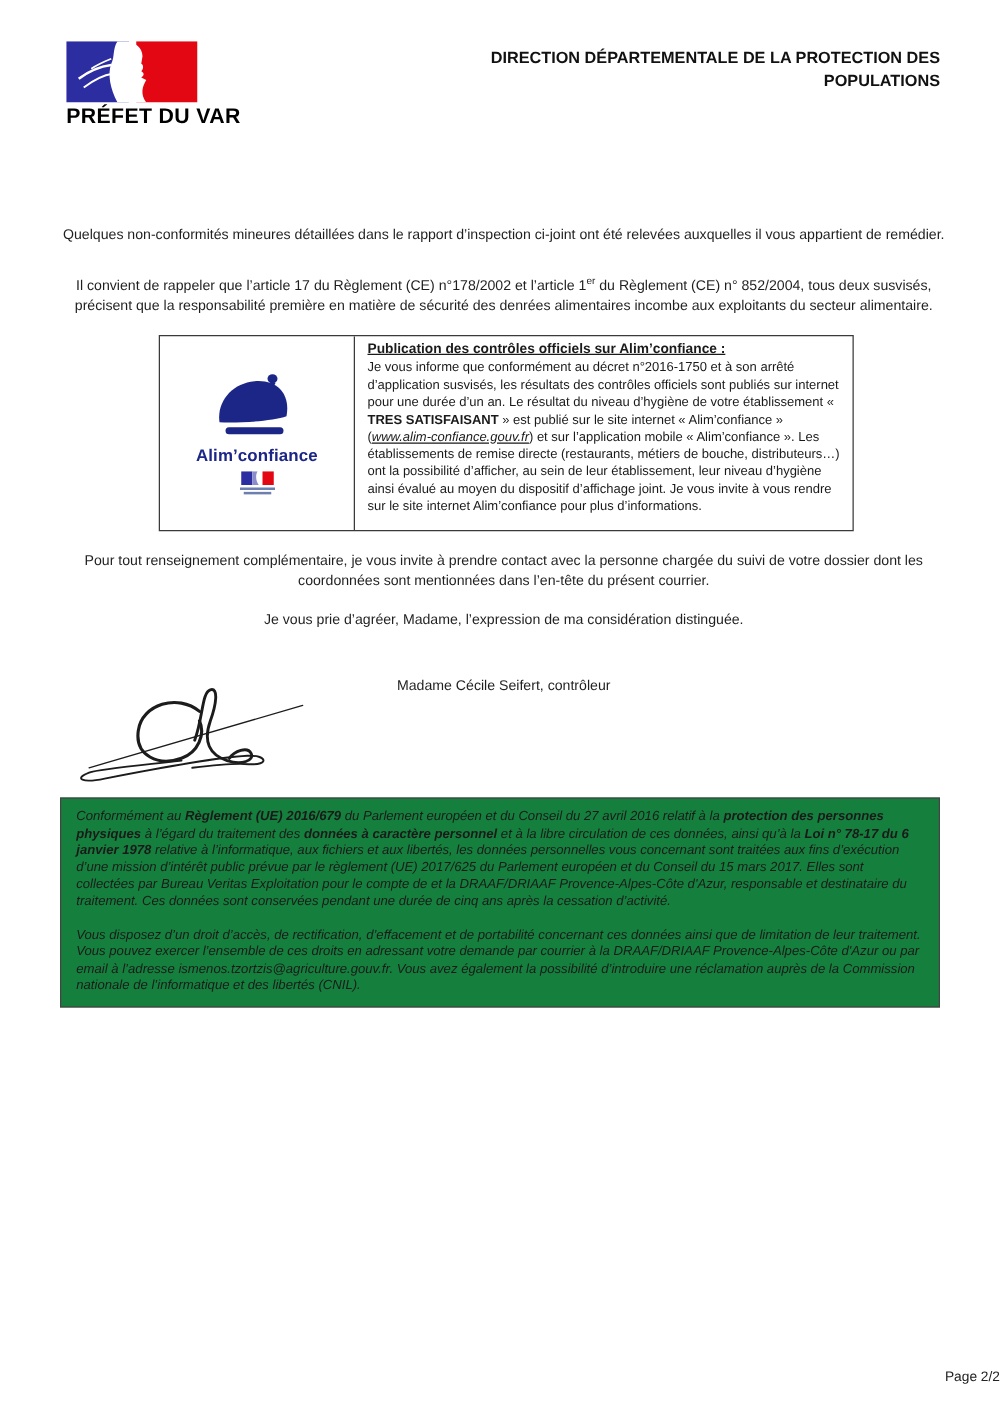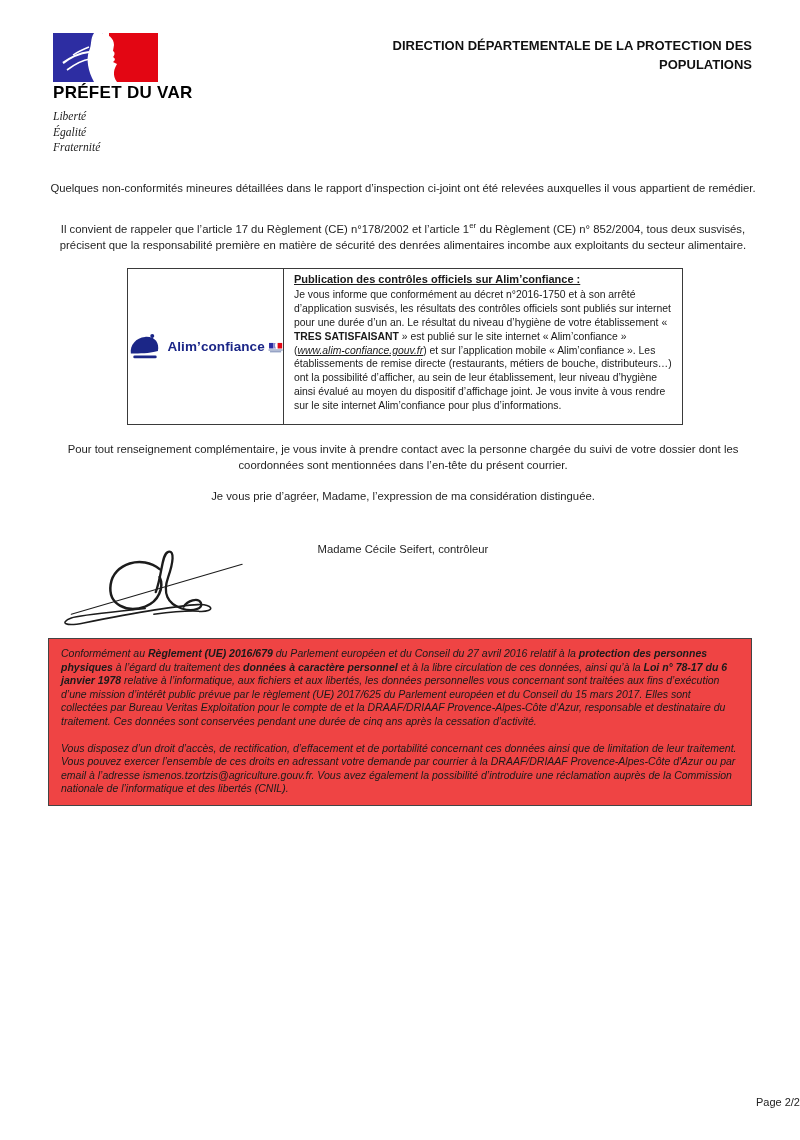--- a/index.html
+++ b/index.html
@@ -25,37 +25,37 @@
   .p4{top:478px;}
   .signatory{top:531px;}
   sup{font-size:8px;line-height:0;}
   
   .alim-box{
     position:absolute;left:127px;top:268px;width:556px;height:157px;box-sizing:border-box;
     border:1.4px solid #3a3a3a;display:flex;overflow:hidden;background:#fff;
   }
   .alim-left{
     width:156px;box-sizing:border-box;border-right:1.4px solid #3a3a3a;
-    display:flex;align-items:center;justify-content:center;gap:3px;
+    display:flex;flex-direction:column;align-items:center;justify-content:center;gap:3px;
   }
   .cloche-svg{width:72px;height:58px;display:block;}
   .alim-label{font-size:13.5px;font-weight:600;color:var(--alim_navy,#1b2687);letter-spacing:.1px;}
   .mini-flag{display:block;margin-top:2px;}
   .alim-right{
     flex:1;box-sizing:border-box;padding:4px 10px 2px;
     font-size:10.4px;line-height:13.9px;color:#1a1a1a;
   }
   .alim-title{font-weight:bold;font-size:11px;text-decoration:underline;margin-bottom:1px;}
   .alim-right a, .seg-link{color:#1a1a1a;text-decoration:underline;cursor:pointer;font-style:italic;}
   
   .signature-svg{position:absolute;left:52px;top:548px;width:292px;height:96px;}
   
   .legal-box{
     position:absolute;left:48px;top:638px;width:704px;box-sizing:border-box;
-    border:1.4px solid #444;padding:8px 12px 9px;background:#ef4444;
+    border:1.4px solid #444;padding:8px 12px 9px;background:#15803d;
     font-style:italic;font-size:10.5px;line-height:13.6px;color:#1a1a1a;
   }
   .legal-p2{margin-top:13px;}
   
   .page-footer{position:absolute;left:0;top:1096px;width:100%;text-align:right;font-size:11px;color:#222;}
 </style>
 </head>
 <body>
 
 <div class="page">
@@ -65,25 +65,20 @@
       <rect x="0" y="0" width="50" height="49" style="fill:var(--flag_blue,#2d2da2)"></rect>
       <rect x="56" y="0" width="49" height="49" style="fill:var(--flag_red,#e30613)"></rect>
 
       <path d="M41 0 C37 6 39 12 36 18 C33 26 35 38 41 49 L64 49 C59 42 61 36 64 31 L60 29 C63 27 62 25 60 24 C62 22 62 19 60 18 L61 12 C61 5 55 1 49 0 Z" fill="#ffffff"></path>
 
       <path d="M10 30 C18 24 28 20 36 19" stroke="#ffffff" stroke-width="2.2" fill="none"></path>
       <path d="M14 37 C22 31 30 27 37 26" stroke="#ffffff" stroke-width="1.6" fill="none"></path>
       <path d="M20 22 C26 18 31 16 36 14" stroke="#ffffff" stroke-width="1.4" fill="none"></path>
     </svg>
     <div class="prefecture">PRÉFET DU VAR</div>
-    <div class="motto">
-      <div>Liberté</div>
-      <div>Égalité</div>
-      <div>Fraternité</div>
-    </div>
   </div>
 
   <div class="direction-title">DIRECTION DÉPARTEMENTALE DE LA PROTECTION DES POPULATIONS</div>
 
   <p class="para p1">Quelques non-conformités mineures détaillées dans le rapport d’inspection ci-joint ont été relevées auxquelles il vous appartient de remédier.</p>
   <p class="para p2"><span>Il convient de rappeler que l’article 17 du Règlement (CE) n°178/2002 et l’article 1</span><sup>er</sup><span> du Règlement (CE) n° 852/2004, tous deux susvisés, précisent que la responsabilité première en matière de sécurité des denrées alimentaires incombe aux exploitants du secteur alimentaire.</span></p>
 
   <div class="alim-box">
     <div class="alim-left">
       <svg class="cloche-svg" viewBox="0 0 90 70" aria-hidden="true">

